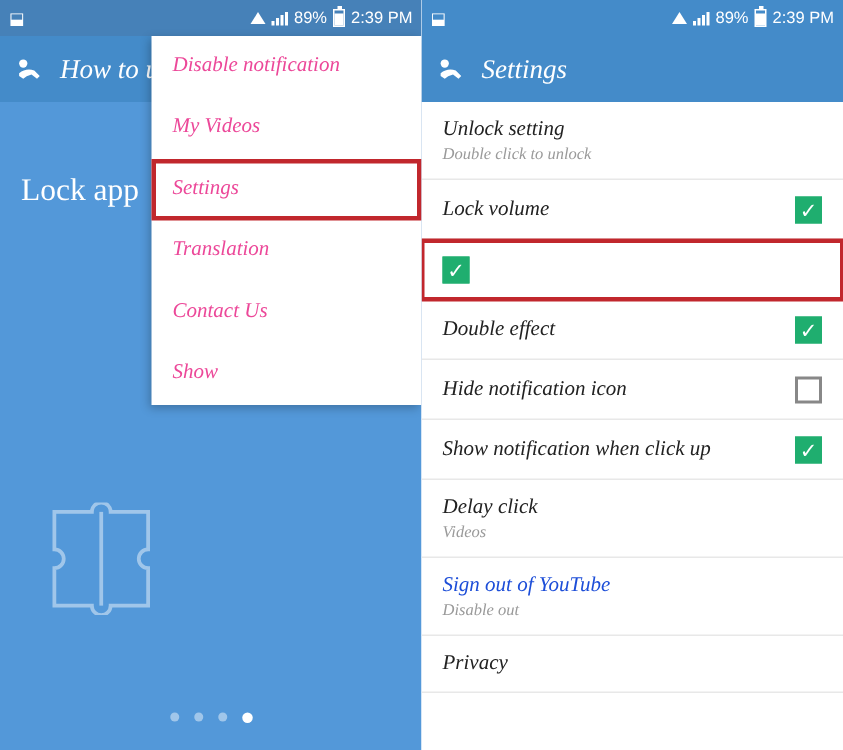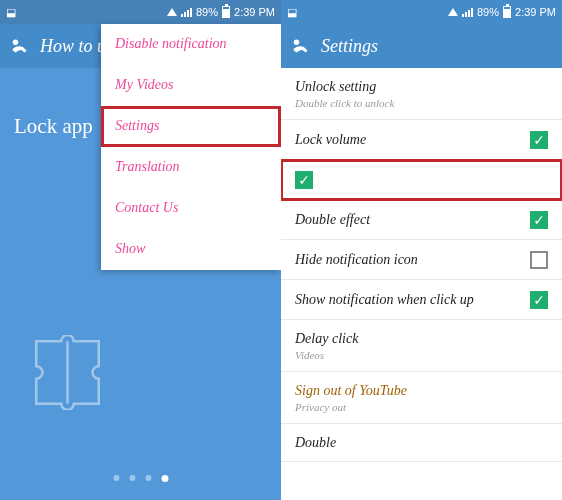--- a/index.html
+++ b/index.html
@@ -21,21 +21,21 @@
 .dot{width:6px;height:6px;border-radius:50%;background:rgba(255,255,255,.45)}
 .dot.active{background:#fff;width:7px;height:7px}
 .menu{position:absolute;top:24px;right:0;width:180px;background:#fff;box-shadow:-2px 2px 6px rgba(0,0,0,.25);z-index:10}
 .menu-item{padding:12px 14px;font-size:14px;color:#ec4899;border-bottom:1px solid transparent;font-style:italic;cursor:pointer}
 .menu-item.hl{outline:3px solid #c1272d;outline-offset:-3px}
 .settings-list{height:432px;overflow:hidden}
 .srow{padding:11px 14px 10px;border-bottom:1px solid #e8e8e8;display:flex;align-items:center;position:relative}
 .srow-col{display:flex;flex-direction:column;flex:1}
 .srow-title{font-size:14px;color:#222;font-style:italic}
 .srow-sub{font-size:11px;color:#9a9a9a;font-style:italic;margin-top:2px;font-family:Liberation Serif, serif}
-.srow.disabled .srow-title{color:#a16207}
+.srow.disabled .srow-title{color:#1d4ed8}
 .srow.hl{outline:3px solid #c1272d;outline-offset:-2px}
 .chk{width:18px;height:18px;border:2px solid #888;background:#fff;display:flex;align-items:center;justify-content:center;font-family:Arial;font-size:14px;color:#fff}
 .chk.on{background:#1fae6f;border-color:#1fae6f}
 .tri{width:0;height:0;border-left:5px solid transparent;border-right:5px solid transparent;border-bottom:8px solid #fff}
 .sig{display:inline-flex;align-items:flex-end;gap:1px;height:10px}
 .sig i{width:2px;background:#fff;display:block}
 .sig i:nth-child(1){height:3px}.sig i:nth-child(2){height:5px}.sig i:nth-child(3){height:7px}.sig i:nth-child(4){height:9px}
 .batt{width:8px;height:12px;border:1px solid #fff;position:relative;display:inline-block}
 .batt::before{content:'';position:absolute;top:-3px;left:2px;width:3px;height:2px;background:#fff}
 .batt::after{content:'';position:absolute;bottom:0;left:0;right:0;height:85%;background:#fff}
@@ -152,22 +152,22 @@
       </div>
       <div class="srow">
         <div class="srow-col">
           <div class="srow-title">Delay click</div>
           <div class="srow-sub">Videos</div>
         </div>
       </div>
       <div class="srow disabled">
         <div class="srow-col">
           <div class="srow-title">Sign out of YouTube</div>
-          <div class="srow-sub">Privacy out</div>
+          <div class="srow-sub">Disable out</div>
         </div>
       </div>
       <div class="srow">
         <div class="srow-col">
-          <div class="srow-title">Double</div>
+          <div class="srow-title">Privacy</div>
         </div>
       </div>
     </div>
 </div>
 
 </body></html>

